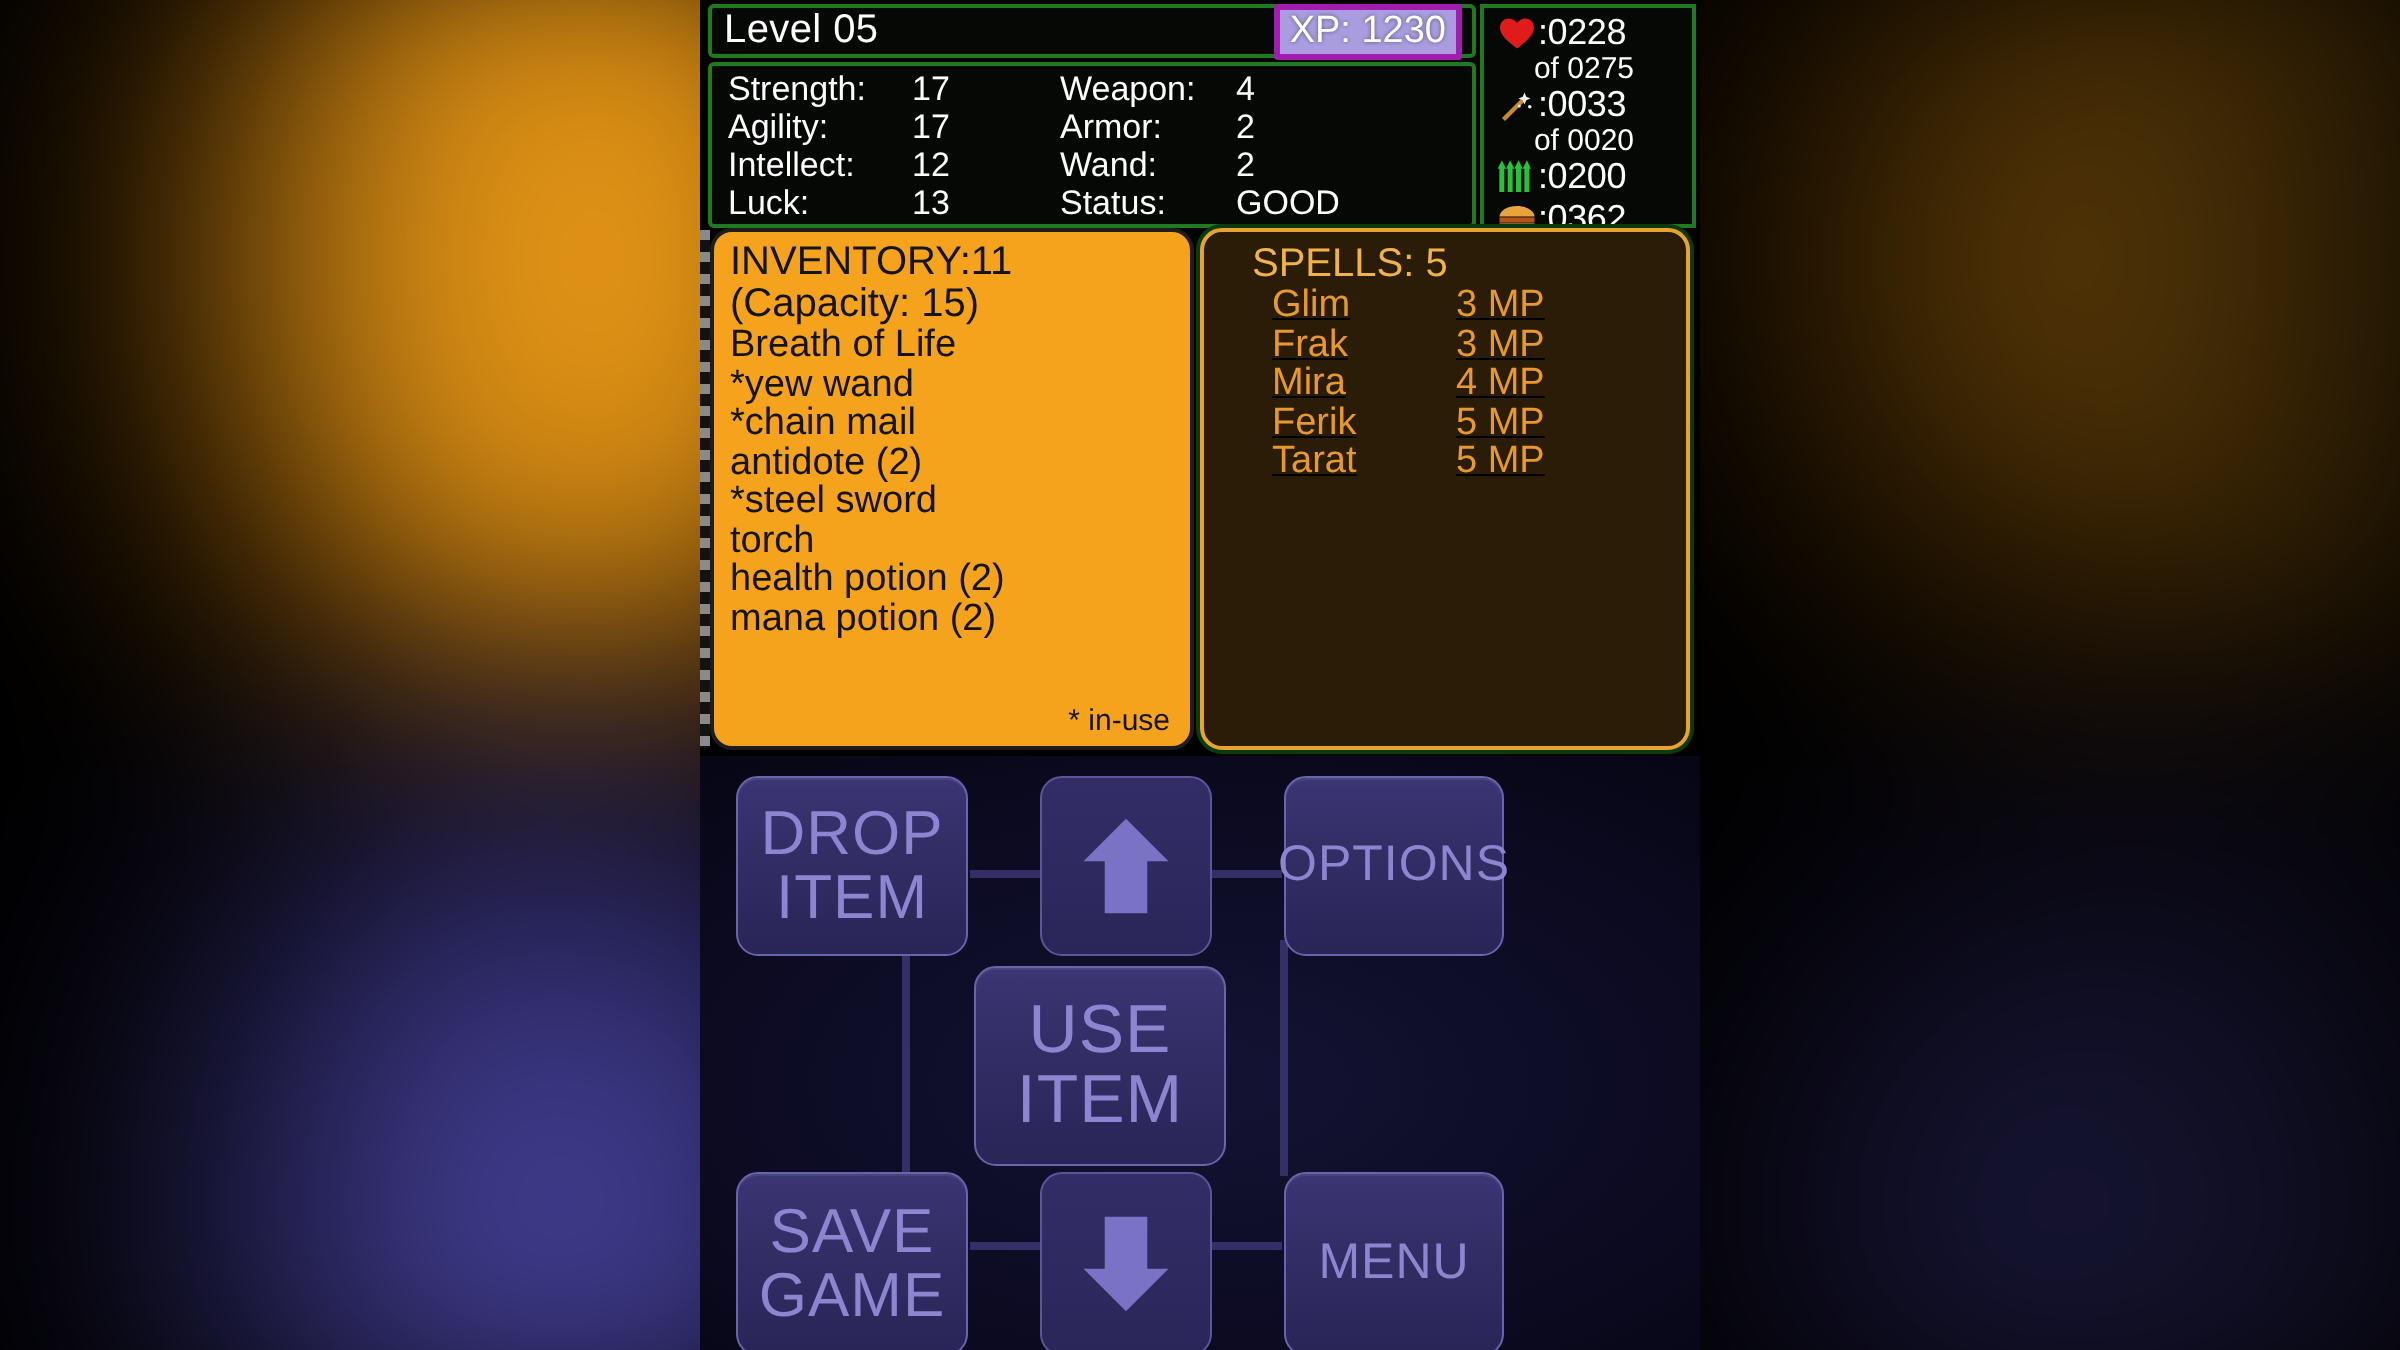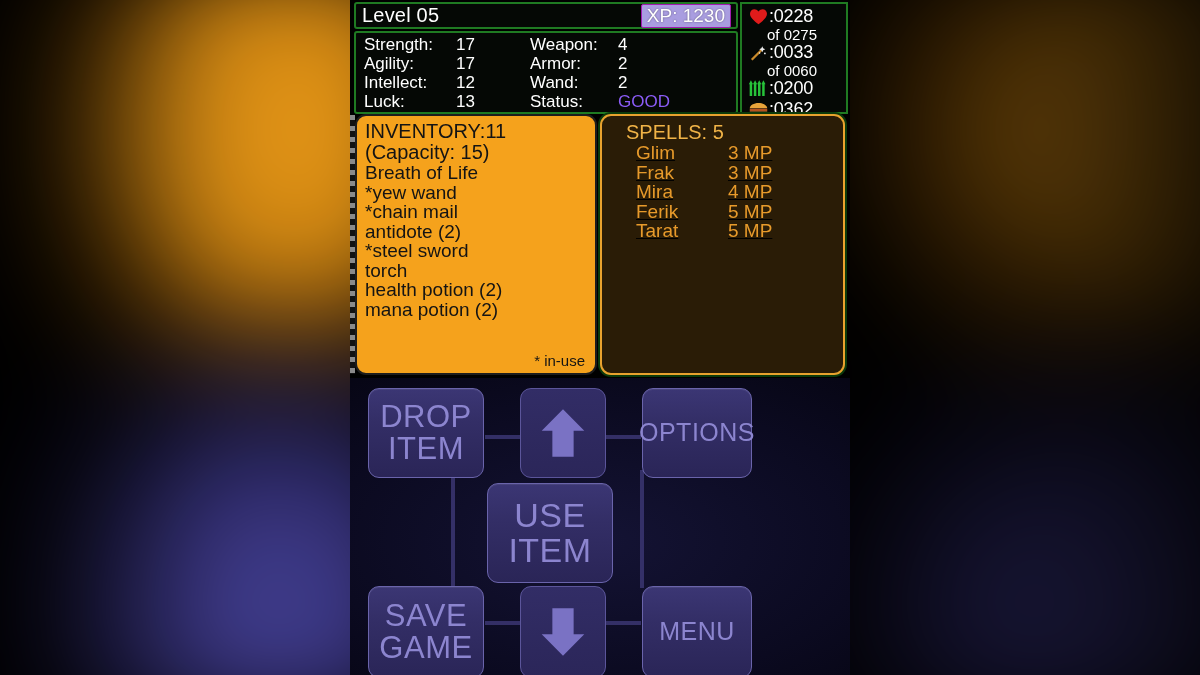--- a/index.html
+++ b/index.html
@@ -53,39 +53,39 @@
     height:27px; margin:0 2px 2px 2px;
     border:2px solid #1f7a22; border-radius:3px;
     background:#050805;
     display:flex; align-items:center; padding:0 6px;
     position:relative;
   }
   .level-text { color:#fff; font-size:20px; letter-spacing:.2px; }
   .xp-badge {
     position:absolute; right:5px; top:50%; transform:translateY(-50%);
     background:#a99de0; color:#fff; font-size:19px;
-    padding:0 5px 1px 5px; border:1px solid #a21caf; border-radius:2px;
+    padding:0 5px 1px 5px; border:3px solid #a21caf; border-radius:2px;
     line-height:21px; text-shadow:0 0 2px rgba(0,0,0,.45);
   }
 
   .stats-box {
     flex:1; margin:0 2px 2px 2px;
     border:2px solid #1f7a22; border-radius:3px;
     background:#050805;
     display:flex; padding:2px 0 0 0;
   }
   .stats-col { display:flex; flex-direction:column; justify-content:center; }
   .stats-col.c1 { width:168px; padding-left:8px; }
   .stats-col.c2 { width:200px; padding-left:6px; }
   .srow { display:flex; height:19px; align-items:center; }
   .slabel { color:#fff; font-size:17px; }
   .c1 .slabel { width:92px; }
   .c2 .slabel { width:88px; }
   .sval { color:#fff; font-size:17px; }
-  .sval.good { color:#8b5cf6; }
+  .sval.good { color:#ffffff; }
 
   .hud-right {
     width:108px; margin:2px 2px 2px 0;
     border:2px solid #1f7a22; border-radius:0;
     background:#050805;
     display:flex; flex-direction:column; align-items:center;
     padding-top:2px;
   }
   .vital { display:flex; align-items:center; width:100%; padding-left:5px; height:21px; }
   .vsub  { width:100%; text-align:center; color:#fff; font-size:15px; line-height:15px; padding-right:4px; }
@@ -228,21 +228,21 @@
           <div class="vicon">
             <svg width="19" height="18" viewBox="0 0 24 24">
               <line x1="3" y1="21" x2="16" y2="8" stroke="#c98a2a" stroke-width="3"></line>
               <path d="M17 3l1.2 2.8L21 7l-2.8 1.2L17 11l-1.2-2.8L13 7l2.8-1.2z" fill="#efefef"></path>
               <circle cx="20.5" cy="12.5" r="1.2" fill="#efefef"></circle>
               <circle cx="13.5" cy="12" r="1" fill="#efefef"></circle>
             </svg>
           </div>
           <div class="vnum">:0033</div>
         </div>
-        <div class="vsub">of 0060</div>
+        <div class="vsub">of 0020</div>
 
         <div class="vital">
           <div class="vicon">
             <svg width="20" height="17" viewBox="0 0 24 20">
               <g fill="#27c23a">
                 <rect x="2" y="4" width="3" height="15"></rect>
                   <polygon points="3.5,0 6,5 1,5"></polygon>
                 <rect x="7" y="4" width="3" height="15"></rect>
                   <polygon points="8.5,0 11,5 6,5"></polygon>
                 <rect x="12" y="4" width="3" height="15"></rect>

